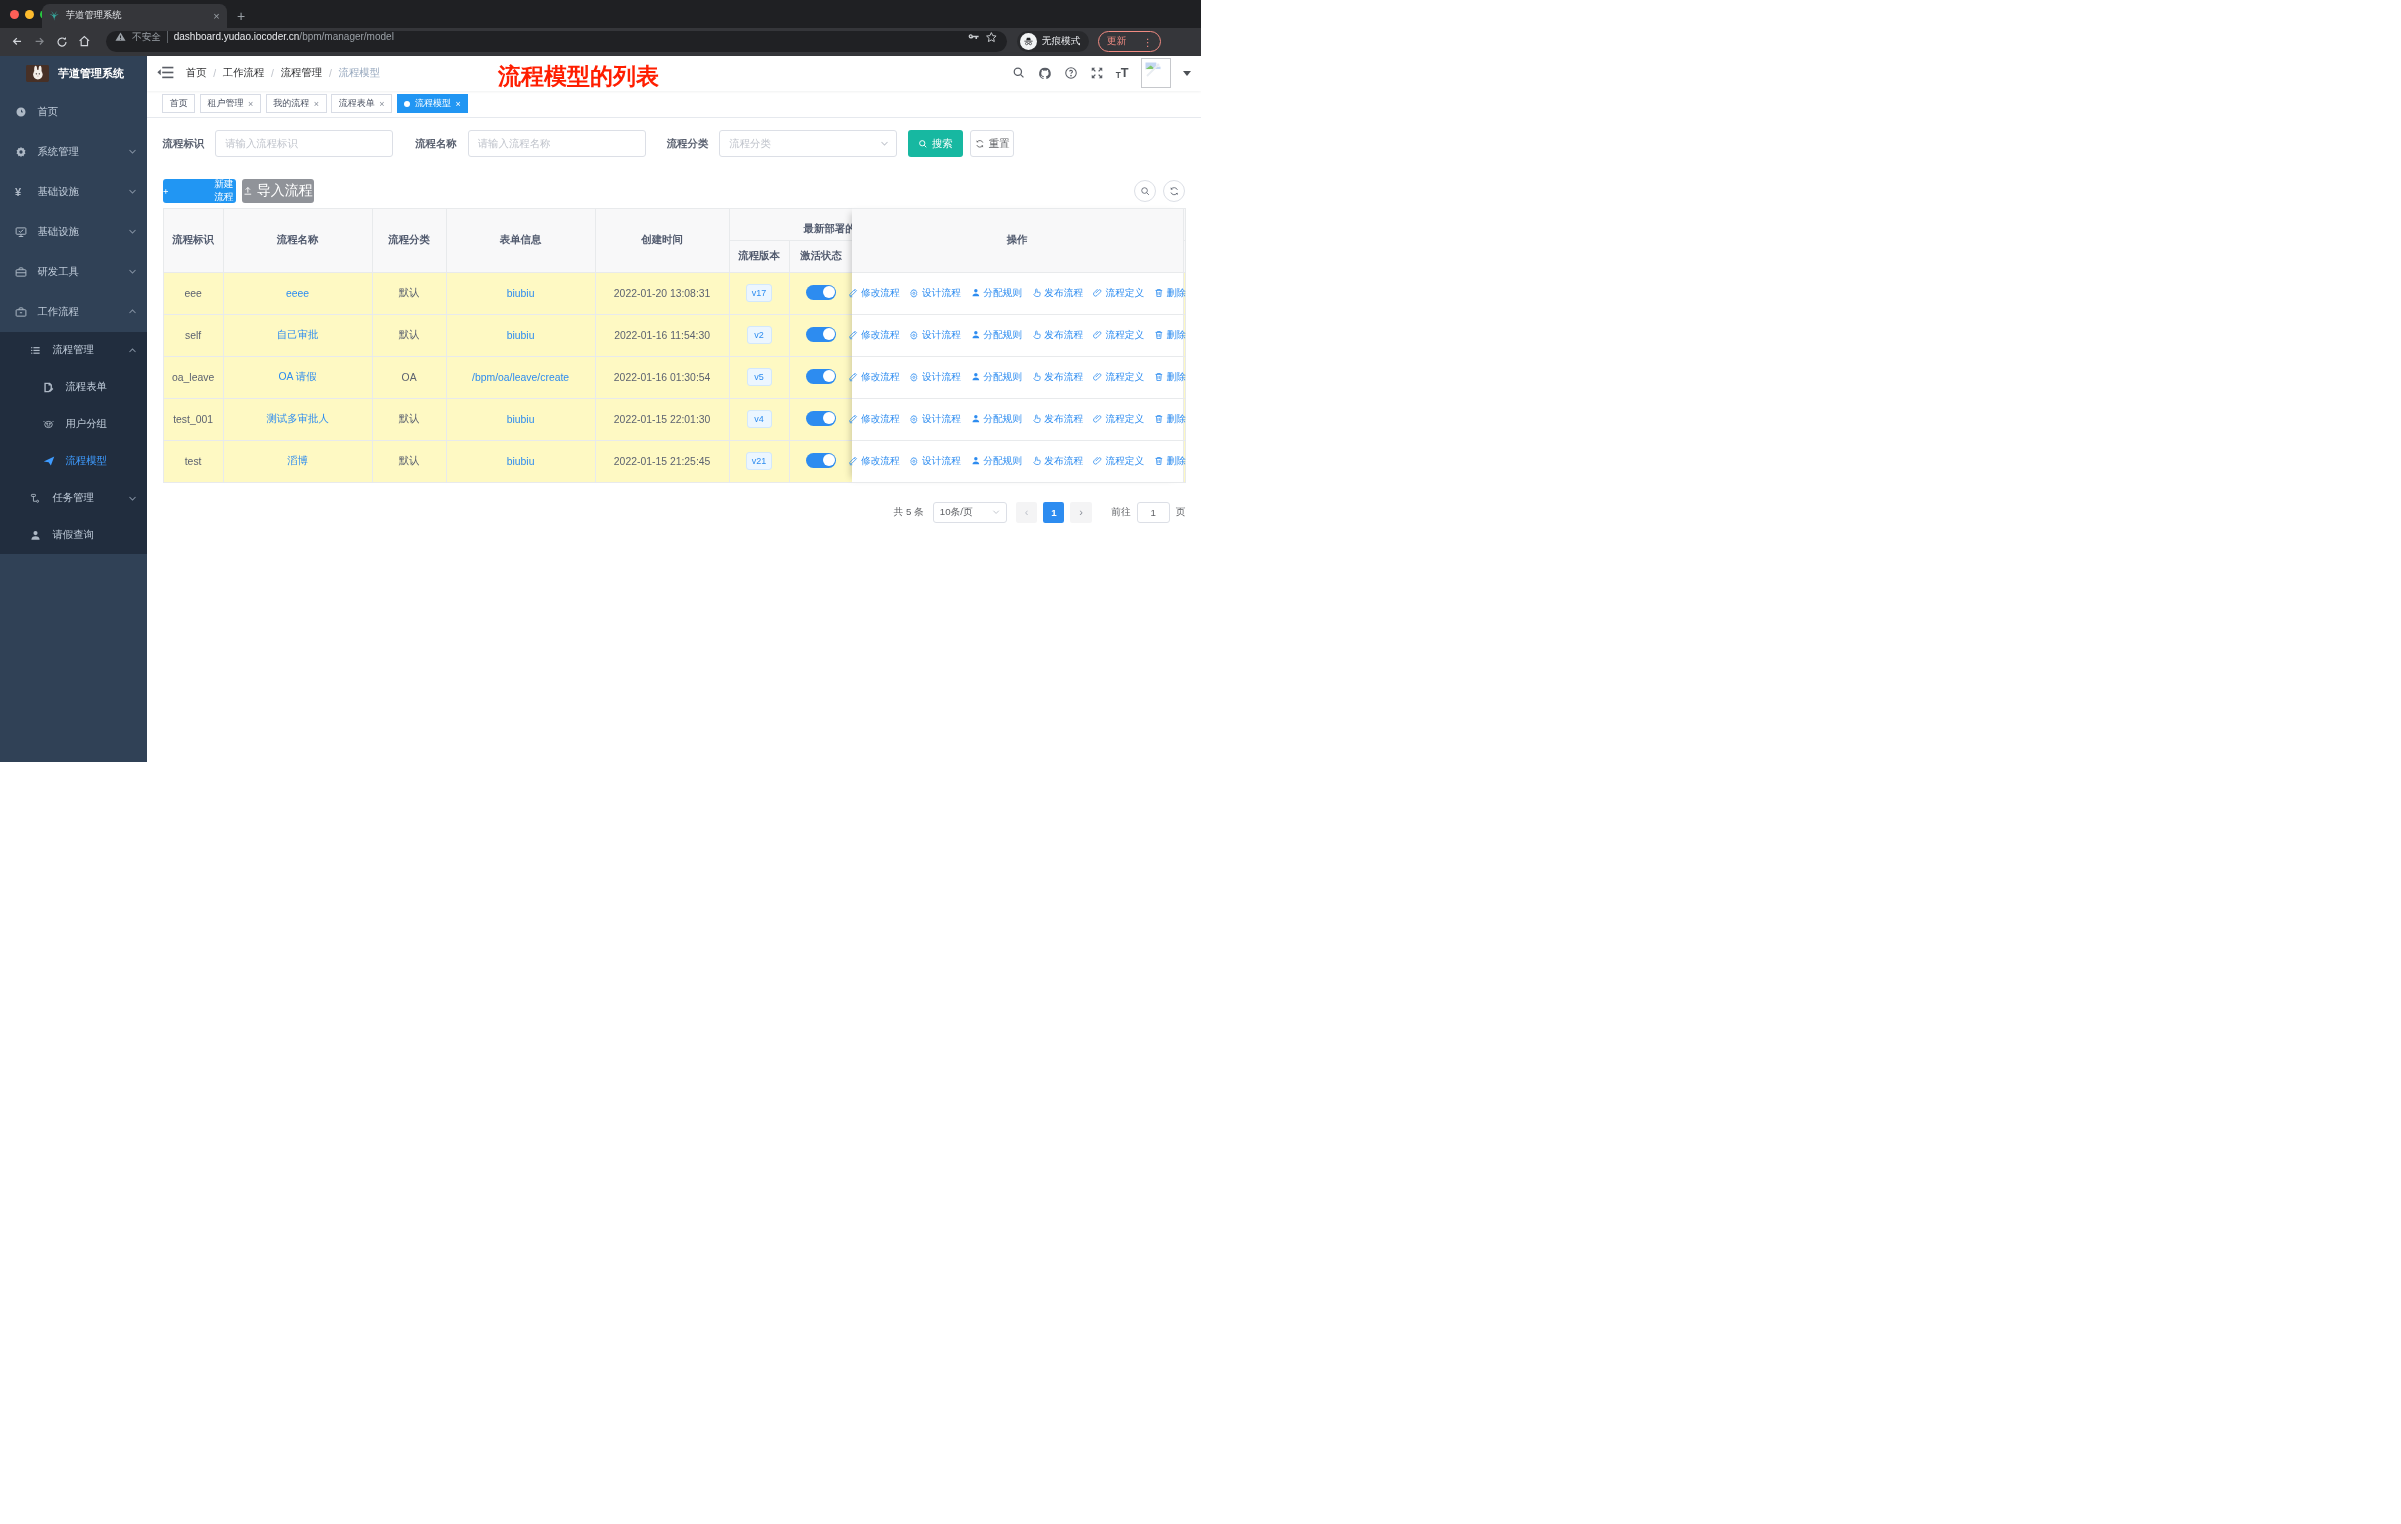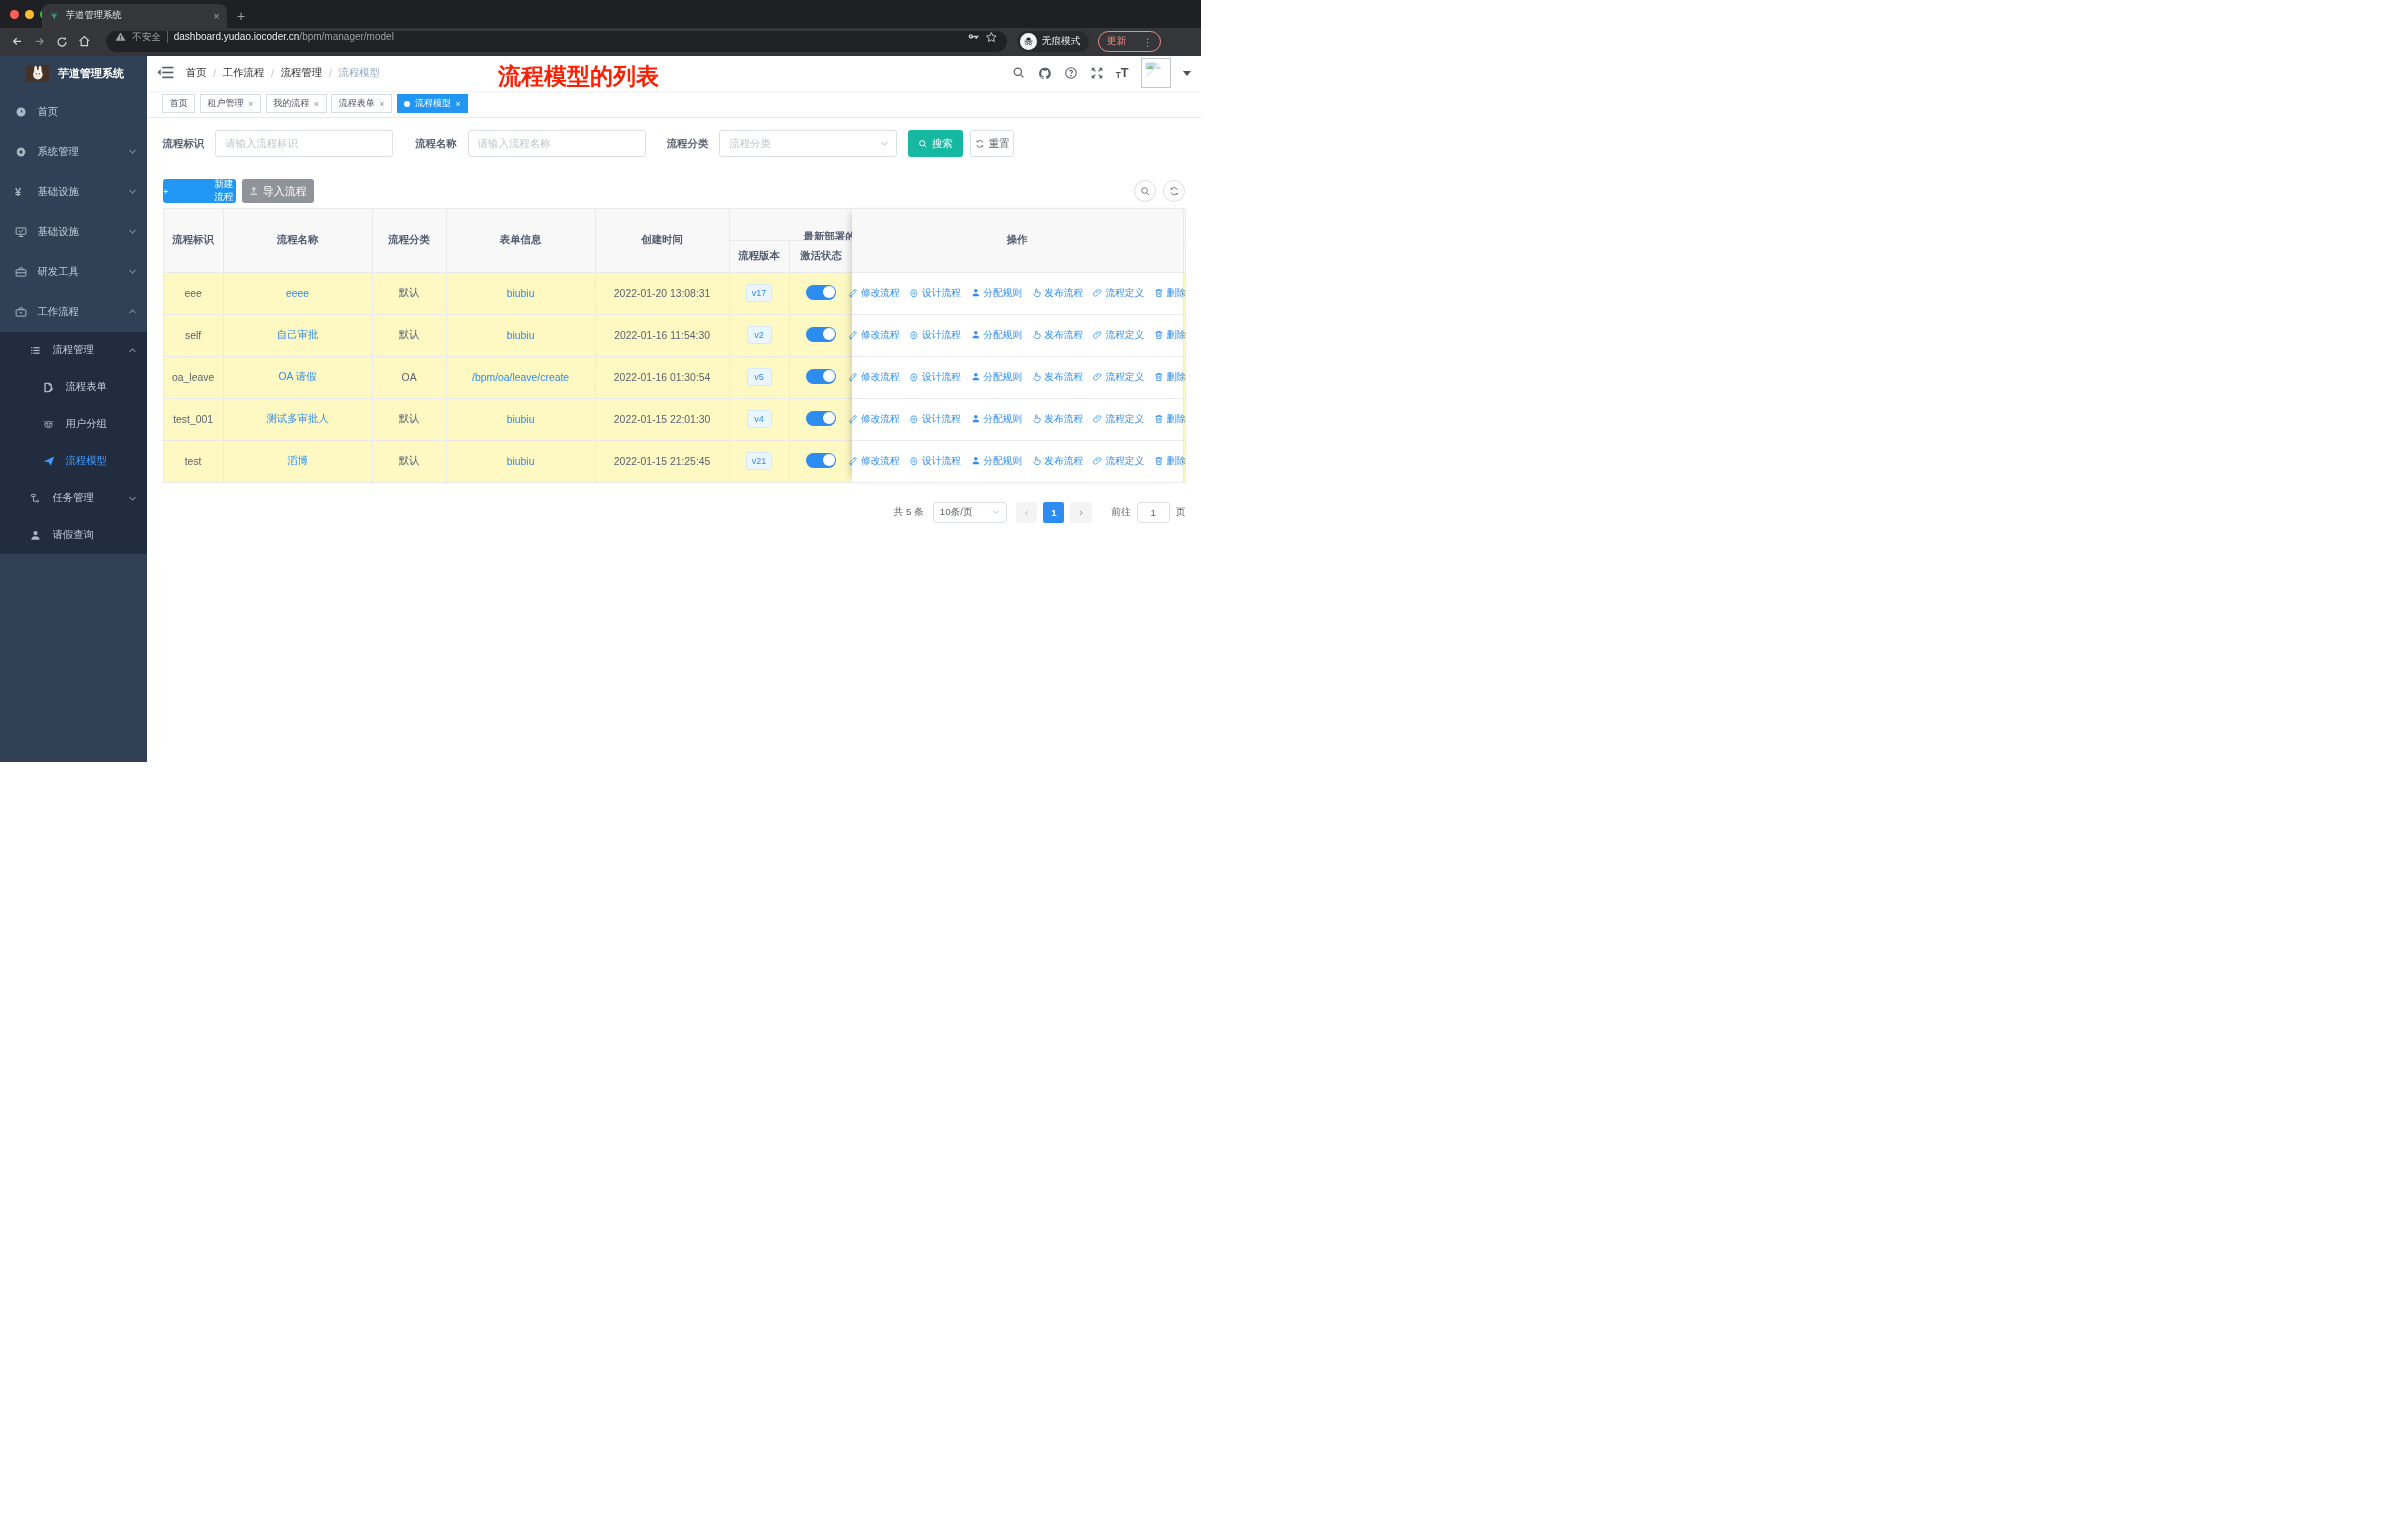--- a/index.html
+++ b/index.html
@@ -91,32 +91,32 @@
   .f-select { height:27px; width:178px; border:0.7px solid #dcdfe6; border-radius:3px; margin-left:11px;
     display:flex; align-items:center; justify-content:space-between; padding:0 7.4px 0 9px; }
   .f-select .ph { color:#c0c4cc; font-size:10.4px; }
   .gap30 { width:22px; } .gap28 { width:21px; }
   .btn { height:27px; border-radius:3px; border:none; display:inline-flex; align-items:center;
     justify-content:center; gap:4.5px; font-size:10.4px; font-family:inherit; cursor:pointer; }
   .btn-search { background:#17b8a1; color:#fff; width:55px; margin-left:10.4px; }
   .btn-reset { background:#fff; color:#606266; border:0.7px solid #dcdfe6; width:44px; margin-left:7.4px; }
   .toolbar { display:flex; align-items:center; margin-bottom:4.5px; }
   .btn-create { background:#2196f3; color:#fff; height:24px; width:73px; font-size:9.7px;gap:44px; }
-  .btn-import { background:#909399; color:#fff; height:24px; width:72px; font-size:11px; margin-left:6px; }
+  .btn-import { background:#909399; color:#fff; height:24px; width:72px; font-size:14px; margin-left:6px; }
   .tool-right { margin-left:auto; display:flex; gap:7.4px; }
   .circ { width:22px; height:22px; border-radius:50%; border:0.7px solid #dcdfe6; background:#fff;
     display:flex; align-items:center; justify-content:center; color:#5f6570; }
 
   
   .table-wrap { position:relative; width:1021px; }
   table { border-collapse:collapse; table-layout:fixed; width:1021px; font-size:10.4px; }
   th, td { border:0.7px solid #e8eaec; text-align:center; overflow:hidden; white-space:nowrap; }
   thead th { background:#f8f8f9; color:#515a6e; font-weight:600; height:32px; }
   th.group-th { position:relative; }
-  th.group-th .group-lbl { position:absolute; left:74px; top:12px; line-height:32px; }
+  th.group-th .group-lbl { position:absolute; left:74px; top:4px; line-height:32px; }
   tbody td { height:42px; color:#5c6270; background:#fef9c3; }
   a.tlink { color:#2d8cf0; text-decoration:none; cursor:pointer; }
   .vbadge { display:inline-block; min-width:25px; padding:3px 4.5px; background:#ecf6ff;
     border:0.7px solid #d3e8fb; border-radius:3px; color:#2d8cf0; font-size:9px; }
   .switch { width:30px; height:15px; border-radius:7.4px; background:#2d8cf0; position:relative;
     display:inline-block; cursor:pointer; }
   .switch::after { content:""; position:absolute; right:1.5px; top:1.5px; width:12px; height:12px;
     border-radius:50%; background:#fff; }
   .ops-col { position:absolute; top:0; right:0; bottom:0; width:332px; background:#fff;
     box-shadow:-6px 0 7.4px -4.5px rgba(0,0,0,.22); border-right:0.7px solid #e8eaec; border-top:0.7px solid #e8eaec; }

